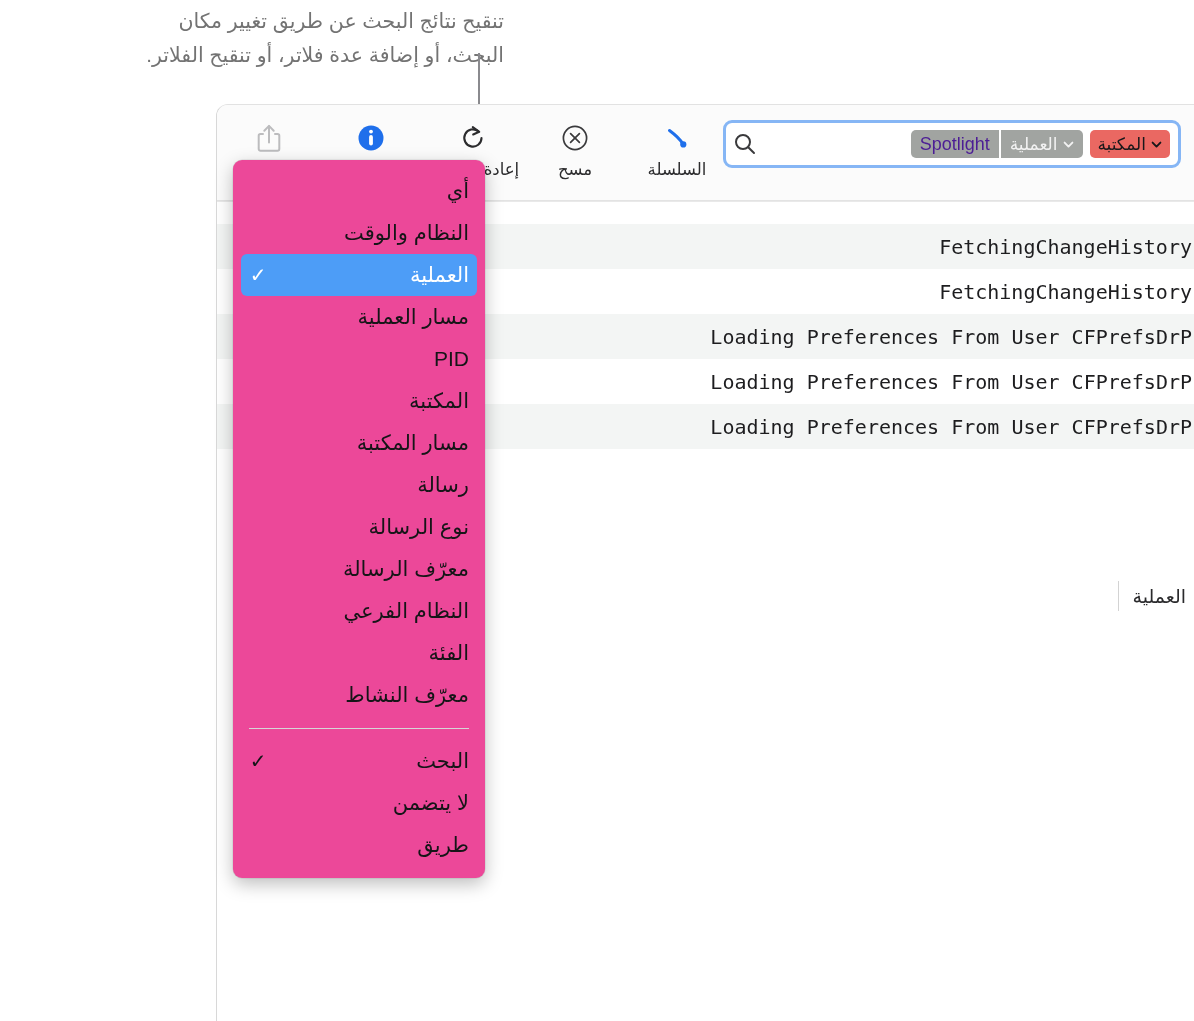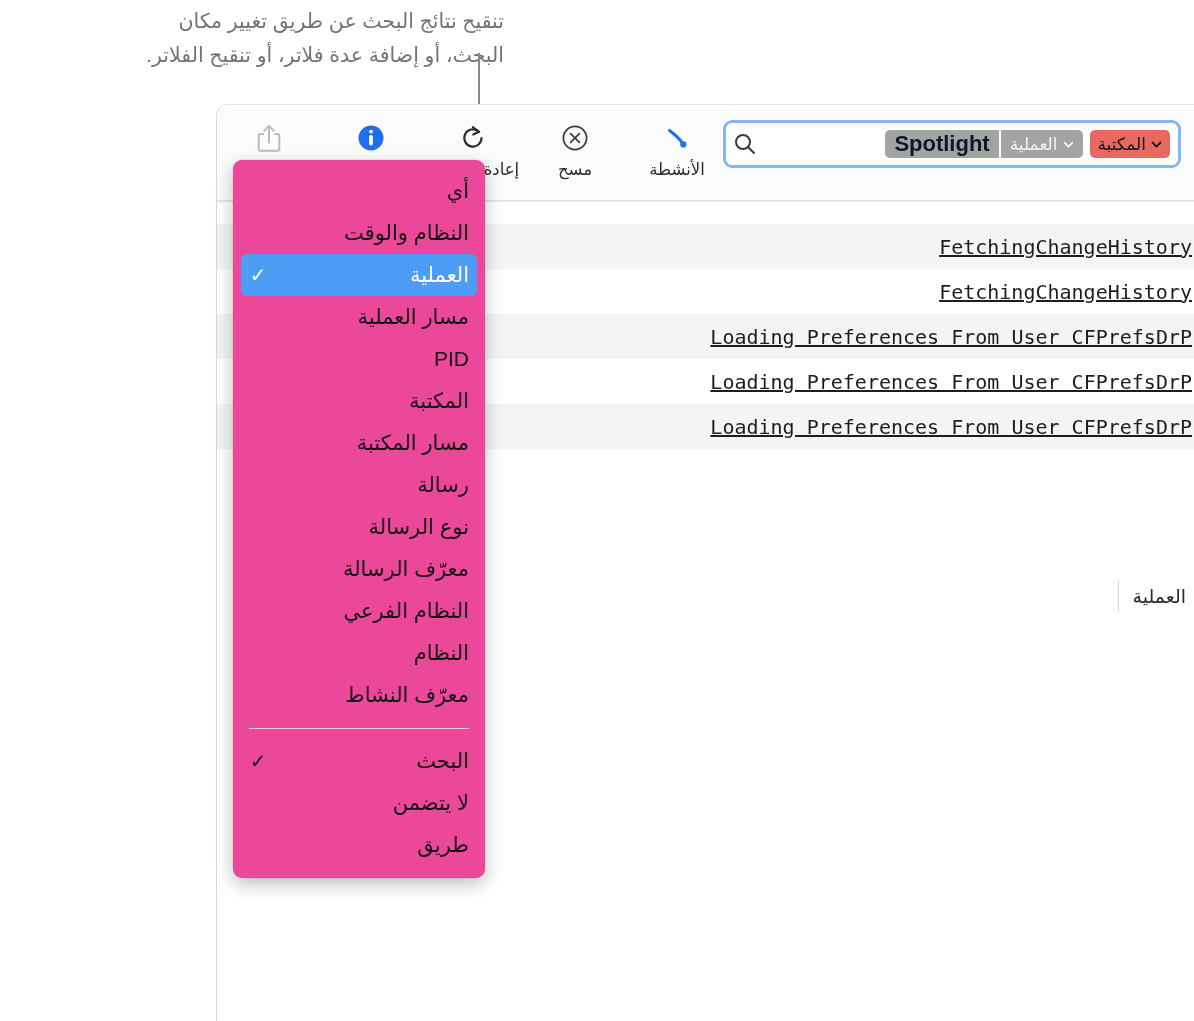--- a/index.html
+++ b/index.html
@@ -104,21 +104,21 @@
     white-space:nowrap;
   }
   .token-gray-seg.label-seg{color:#f2f2f2;}
   .seg-divider{width:2px;background:#ffffff;flex:0 0 auto;}
   .chev{
     display:inline-block;
     width:11px;height:11px;
     flex:0 0 auto;
   }
   .chev svg{display:block;}
-  .spot-text{font-weight:bold;font-size:22px;color:#0f172a;}
+  .spot-text{font-weight:normal;font-size:18px;color:#4c1d95;}
 
   
   #toolbar-buttons{
     position:absolute;
     left:10px; top:12px;
     display:flex;flex-direction:row-reverse;align-items:flex-start;
     gap:18px;
   }
   .tb-btn{
     width:84px;
@@ -140,21 +140,20 @@
     height:45px;
     display:flex;align-items:center;
     justify-content:flex-start;
     direction:ltr;
     padding-right:0px;
     font-family:"DejaVu Sans Mono","Liberation Mono",monospace;
     font-size:20px;
     color:#1d1d1f;
     white-space:nowrap;
     overflow:hidden;
-    text-decoration:underline;
   }
   .log-row .log-cell{
     width:100%;
     text-align:right;
     padding-right:2px;
   }
   .log-row.odd{background:#f3f5f4;}
   .log-row.even{background:#ffffff;}
   .log-spacer{height:22px;background:#ffffff;}
   .log-top-rule{height:1px;background:#e9e9e9;}
@@ -287,21 +286,21 @@
           <span class="tb-lbl">مسح</span>
         </div>
 
         <div class="tb-btn">
           <span class="tb-ico">
             <svg width="30" height="30" viewBox="0 0 30 30">
               <path d="M7.5 7.5 C11.5 10.5 18 16 20.5 20.5" fill="none" stroke="#1f6feb" stroke-width="3" stroke-linecap="round"></path>
               <circle cx="21.3" cy="21.4" r="3.1" fill="#1f6feb"></circle>
             </svg>
           </span>
-          <span class="tb-lbl">الأنشطة</span>
+          <span class="tb-lbl">السلسلة</span>
         </div>
 
       </div>
 
       <div id="search-field">
         <div class="tokens">
 
           <div class="token-red">
             <span class="chev">
               <svg width="11" height="11" viewBox="0 0 11 11">
@@ -407,21 +406,21 @@
         </div>
         <div class="menu-item">
           <span class="mi-label">معرّف الرسالة</span>
           <span class="mi-check"></span>
         </div>
         <div class="menu-item">
           <span class="mi-label">النظام الفرعي</span>
           <span class="mi-check"></span>
         </div>
         <div class="menu-item">
-          <span class="mi-label">النظام</span>
+          <span class="mi-label">الفئة</span>
           <span class="mi-check"></span>
         </div>
         <div class="menu-item">
           <span class="mi-label">معرّف النشاط</span>
           <span class="mi-check"></span>
         </div>
       </div>
     <div class="menu-sep"></div>
     <div id="menu-ops">
         <div class="menu-item">

